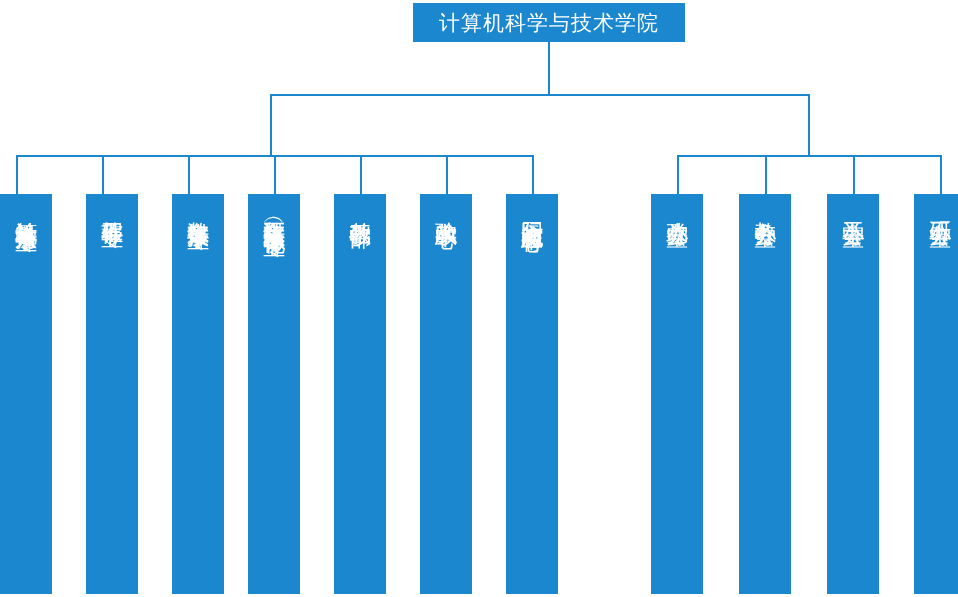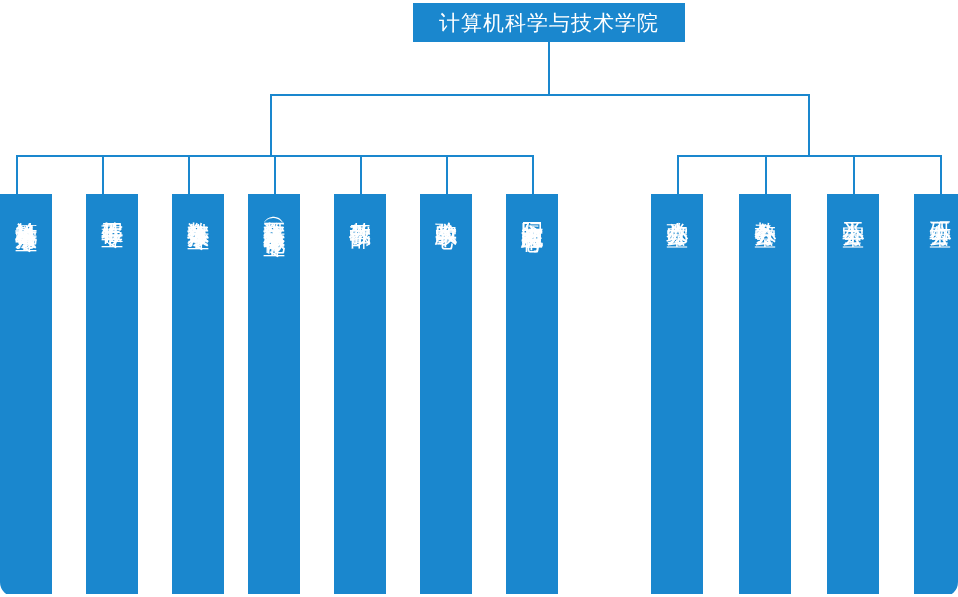--- a/index.html
+++ b/index.html
@@ -9,21 +9,20 @@
   }
   body {
     font-family: "Liberation Sans", sans-serif;
   }
   #canvas {
     position: relative;
     width: 958px;
     height: 597px;
     background: #ffffff;
     overflow: hidden;
-    border-radius: 15px;
   }
   .node {
     position: absolute;
     background: #1a87ce;
     color: #ffffff;
     box-sizing: border-box;
     display: flex;
     align-items: flex-start;
     justify-content: center;
   }

